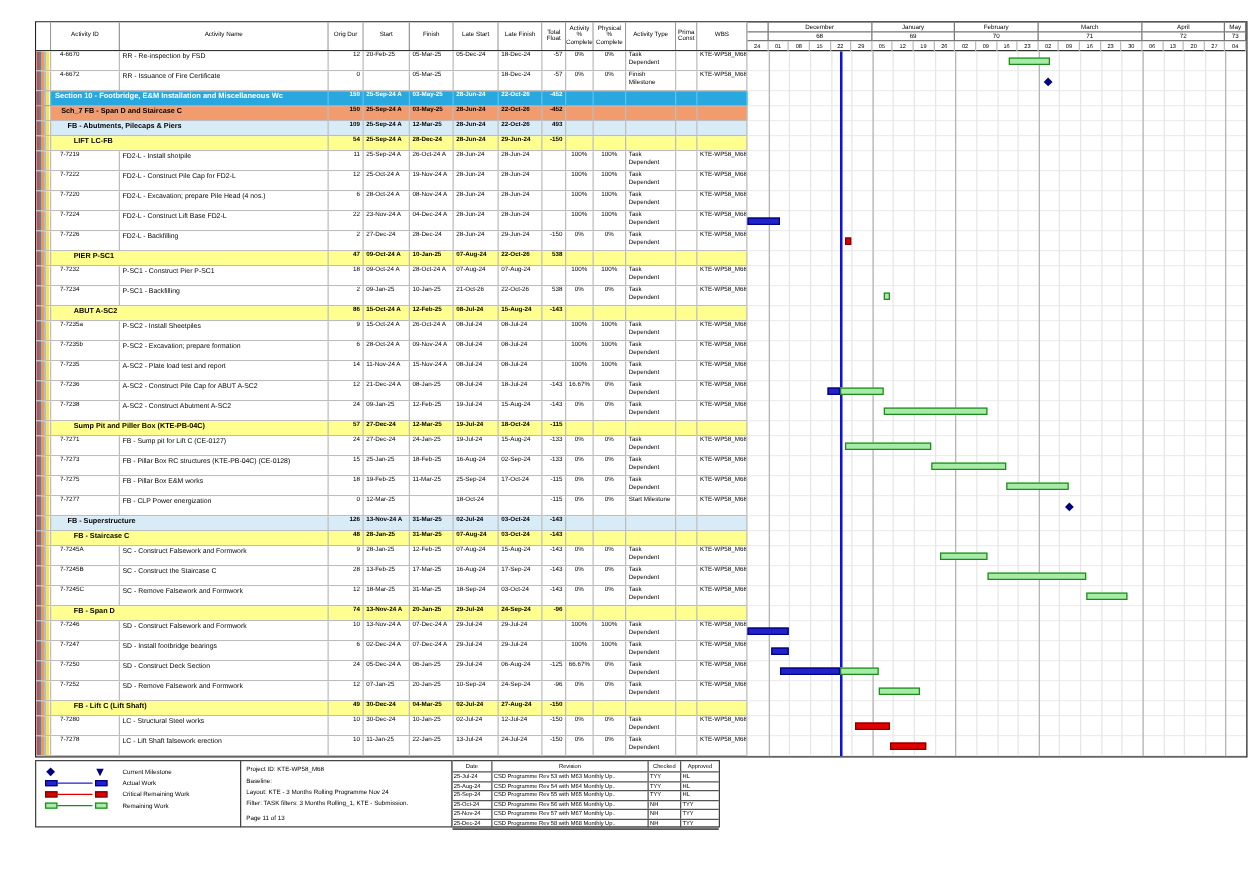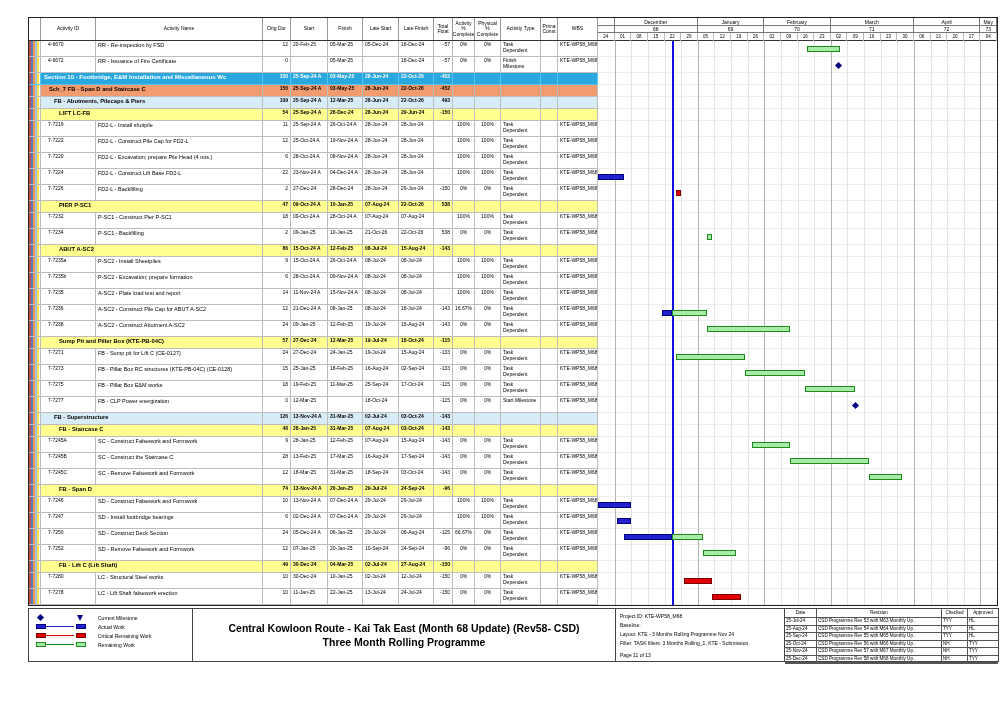--- a/index.html
+++ b/index.html
@@ -947,24 +947,20 @@
         </div>
         <div class="litem">
           <div class="lsym sym-remaining">
             <div class="eb"></div>
             <div class="cn"></div>
             <div class="eb"></div>
           </div>
           <div class="llabel">Remaining Work</div>
         </div>
       </div>
-    <div class="fbox titlebox">
-      <div class="t1">Central Kowloon Route - Kai Tak East (Month 68 Update) (Rev58- CSD)</div>
-      <div class="t2">Three Month Rolling Programme</div>
-    </div>
     <div class="fbox infobox">
       <div id="info-lines">
           <div class="iline">Project ID: KTE-WP58_M68</div>
           <div class="iline">Baseline:</div>
           <div class="iline">Layout: KTE - 3 Months Rolling Programme Nov 24</div>
           <div class="iline">Filter: TASK filters: 3 Months Rolling_1, KTE - Submission.</div>
         </div>
       <div class="page">Page 11 of 13</div>
     </div>
     <div class="fbox revbox" id="rev-table">

